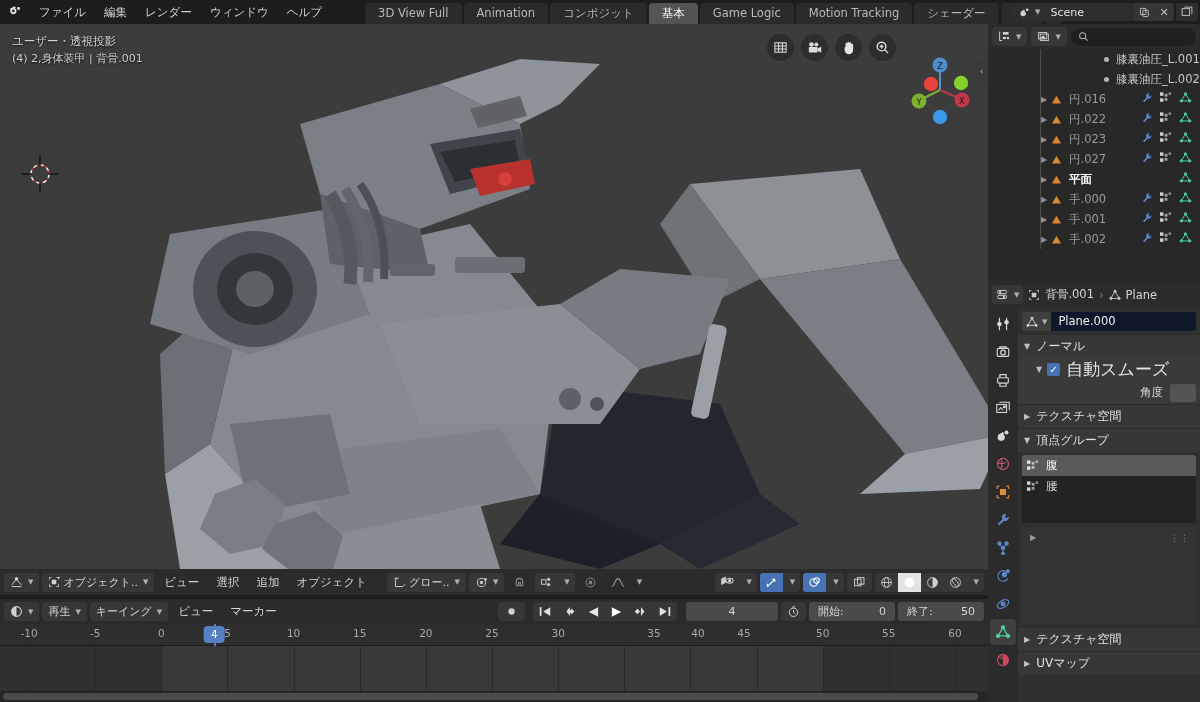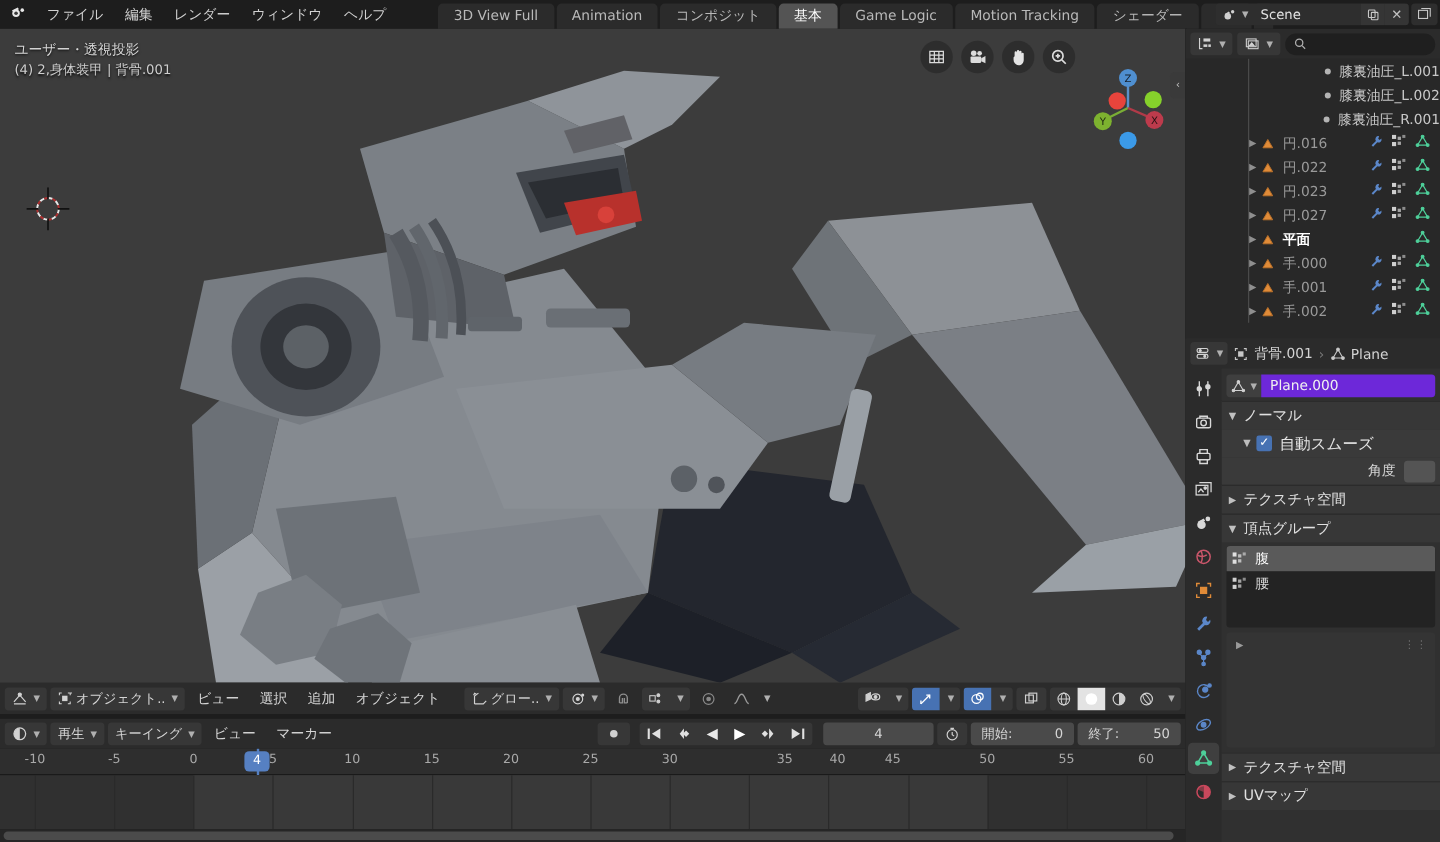--- a/index.html
+++ b/index.html
@@ -135,21 +135,21 @@
                    padding: 0 4px; gap: 5px; font-size: 11.5px; color: #d3d3d3; overflow: hidden; white-space: nowrap; }
   .pr-tabcol { position: absolute; left: 0; top: 25px; width: 30px; height: 395px;
                background: #2b2b2b; display: flex; flex-direction: column; align-items: center; padding-top: 4px; }
   .pr-tab { width: 26px; height: 26px; display: flex; align-items: center; justify-content: center;
             cursor: pointer; border-radius: 4px; margin-bottom: 2px; }
   .pr-tab.active { background: #3f3f3f; }
   .pr-body { position: absolute; left: 30px; top: 25px; width: 182px; height: 395px; overflow: hidden; }
   .pr-datablock { display: flex; align-items: center; height: 21px; margin: 4px 4px 2px 4px; }
   .pr-db-icon { display: flex; align-items: center; gap: 2px; height: 19px; padding: 0 4px;
                 background: #3f3f3f; border-radius: 3px 0 0 3px; }
-  .pr-db-name { flex: 1; height: 19px; line-height: 19px; background: #6d28d9;
+  .pr-db-name { flex: 1; height: 19px; line-height: 19px; background: #0f172a;
                 border-radius: 0 3px 3px 0; padding-left: 7px; font-size: 11.5px; color: #f0f0f0; }
   .pr-section { display: flex; align-items: center; height: 24px; padding-left: 6px;
                 font-size: 12px; color: #e0e0e0; cursor: pointer; background: #373737; border-top: 1px solid #2b2b2b; }
   .pr-section .tri { margin-right: 6px; font-size: 8px; color: #c0c0c0; }
   .pr-sub { display: flex; align-items: center; height: 23px; padding-left: 18px; background: #3a3a3a; }
   .chk { width: 13px; height: 13px; border-radius: 2px; background: #4772b3;
          display: flex; align-items: center; justify-content: center; margin-right: 6px; }
   .chk span { color: #fff; font-size: 10px; line-height: 1; }
   .pr-row-right { display: flex; align-items: center; justify-content: flex-end; height: 23px;
                   padding-right: 4px; background: #3a3a3a; font-size: 11.5px; color: #d6d6d6; }
@@ -649,25 +649,20 @@
     <div class="ol-row">
           <span style="width:104px"></span>
           <span class="disc"></span>
           <span>膝裏油圧_L.001</span>
         </div>
         <div class="ol-row">
           <span style="width:104px"></span>
           <span class="disc"></span>
           <span>膝裏油圧_L.002</span>
         </div>
-        <div class="ol-row">
-          <span style="width:104px"></span>
-          <span class="disc"></span>
-          <span>膝裏油圧_R.001</span>
-        </div>
         <div class="ol-row dim">
           <span style="width:38px"></span>
           <span class="tri-expand">▶</span>
           <span class="mesh-tri">
             <svg width="13" height="13" viewBox="0 0 16 16">
               <path d="M8 4 L13 12.5 L3 12.5 Z" fill="#e08b38" stroke="#b8702a" stroke-width="1"></path>
             </svg>
           </span>
           <span>円.016</span>
           <span class="ol-icons">
@@ -1016,21 +1011,21 @@
 
       <div class="pr-section">
         <span class="tri">▼</span>
         <span>ノーマル</span>
       </div>
       <div class="pr-sub">
         <span class="tri" style="font-size:8px;color:#bdbdbd;margin-right:5px">▼</span>
         <span class="chk">
             <span>✓</span>
           </span>
-        <span style="font-size:13px">自動スムーズ</span>
+        <span style="font-size:17px">自動スムーズ</span>
       </div>
       <div class="pr-row-right">
         <span>角度</span>
         <span class="angle-field"></span>
       </div>
 
       <div class="pr-section">
         <span class="tri">▶</span>
         <span>テクスチャ空間</span>
       </div>

